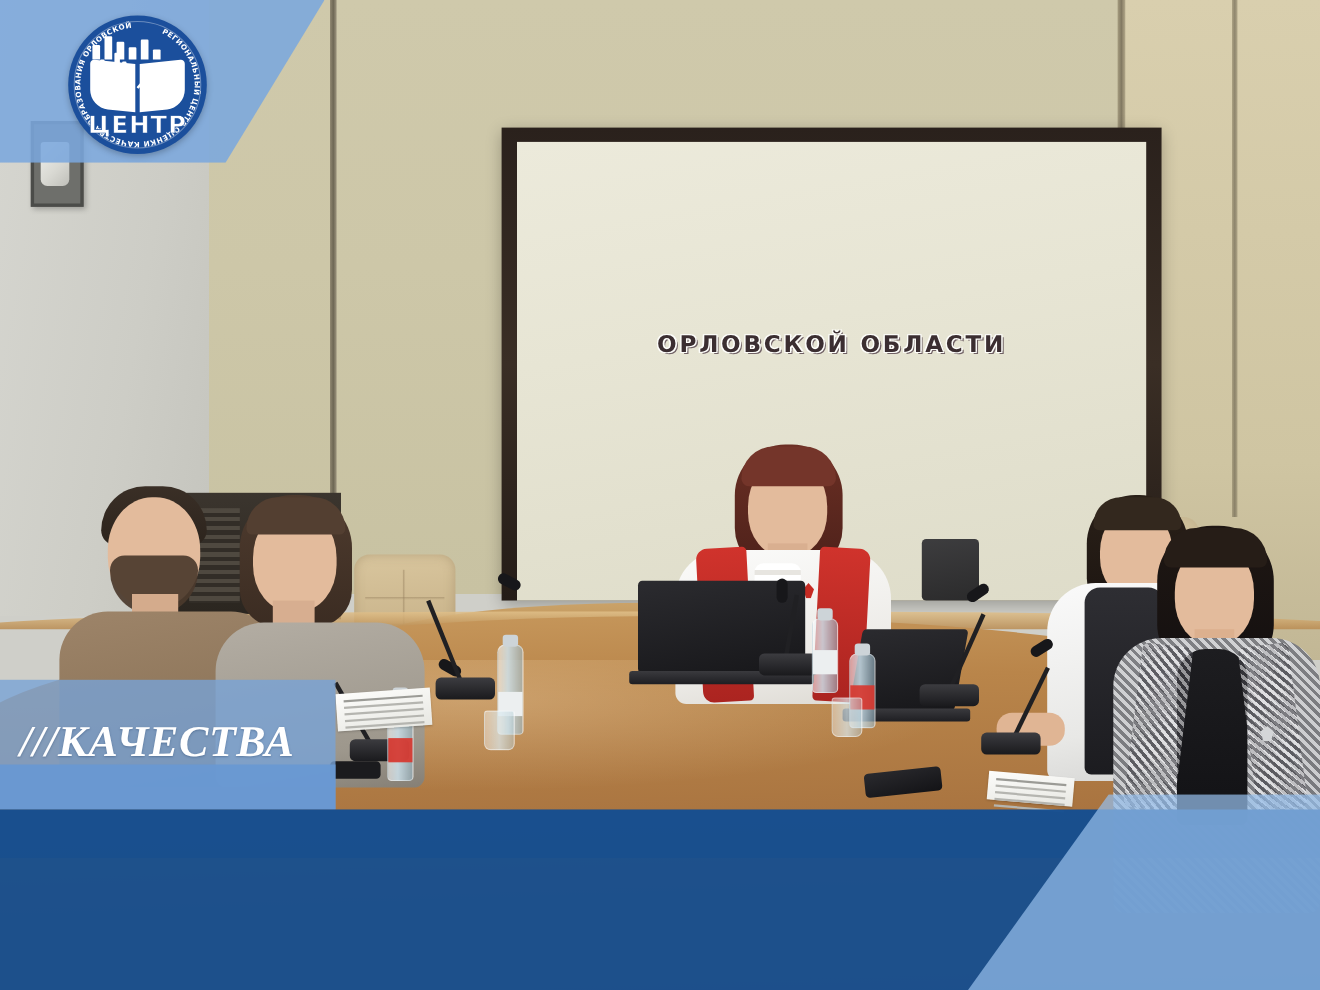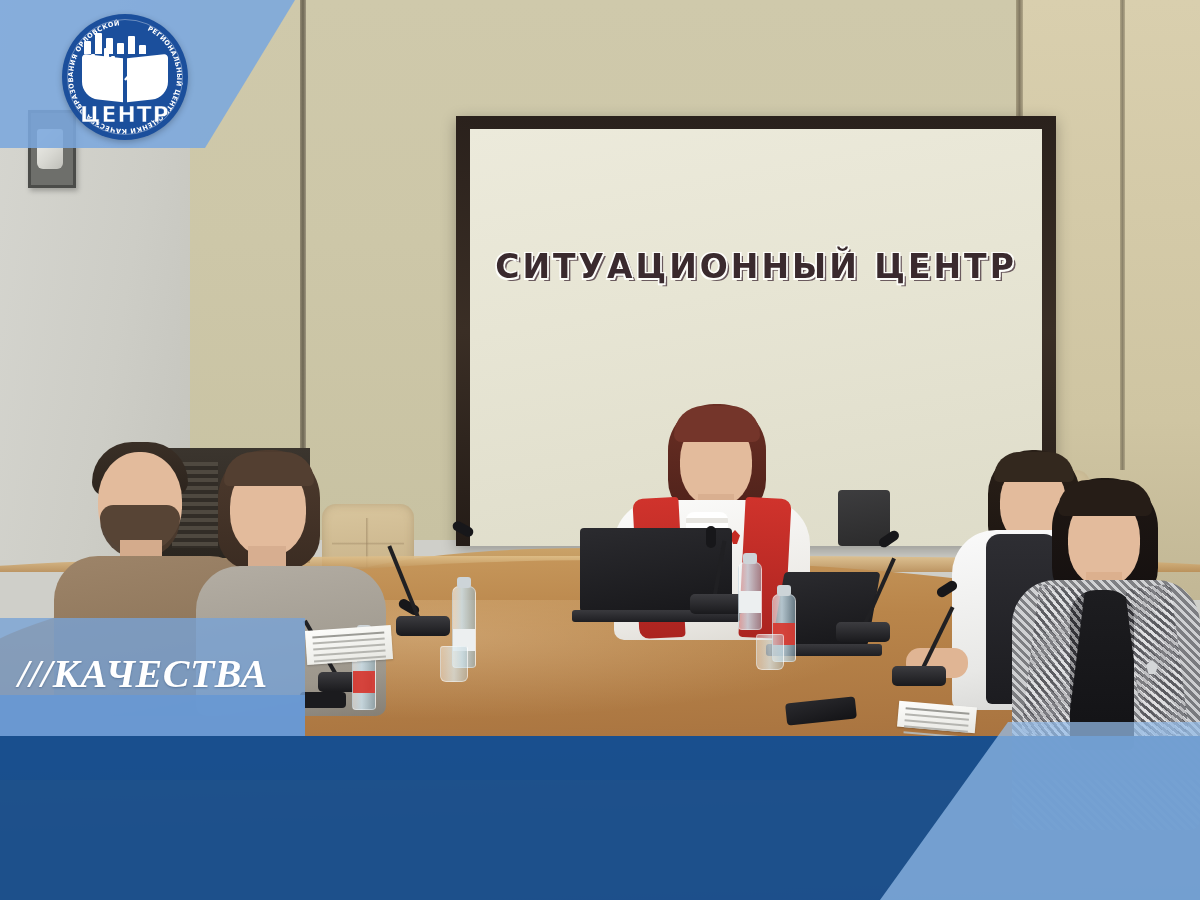--- a/index.html
+++ b/index.html
@@ -346,21 +346,21 @@
     <div class="wall-frame">
         <i></i>
       </div>
 
     <div class="cabinet">
         <b></b>
       </div>
 
     <div class="screen-frame">
       <div class="screen-inner">
-        <div class="screen-title">СИТУАЦИОННЫЙ ЦЕНТР</div>
+        <div class="screen-sub">ОРЛОВСКОЙ  ОБЛАСТИ</div>
       </div>
     </div>
 
     <div class="chair c3">
         <div class="tuft"></div>
       </div>
     <div class="chair c1">
         <div class="tuft"></div>
       </div>
 

